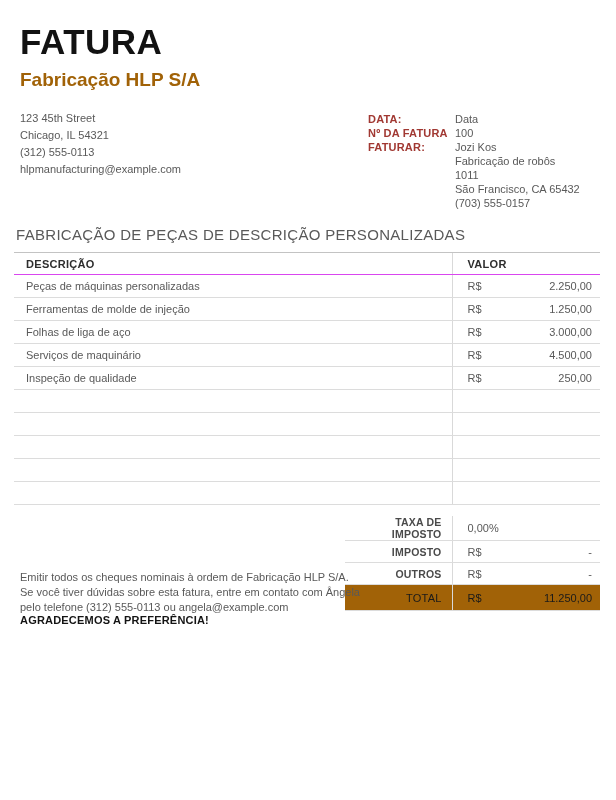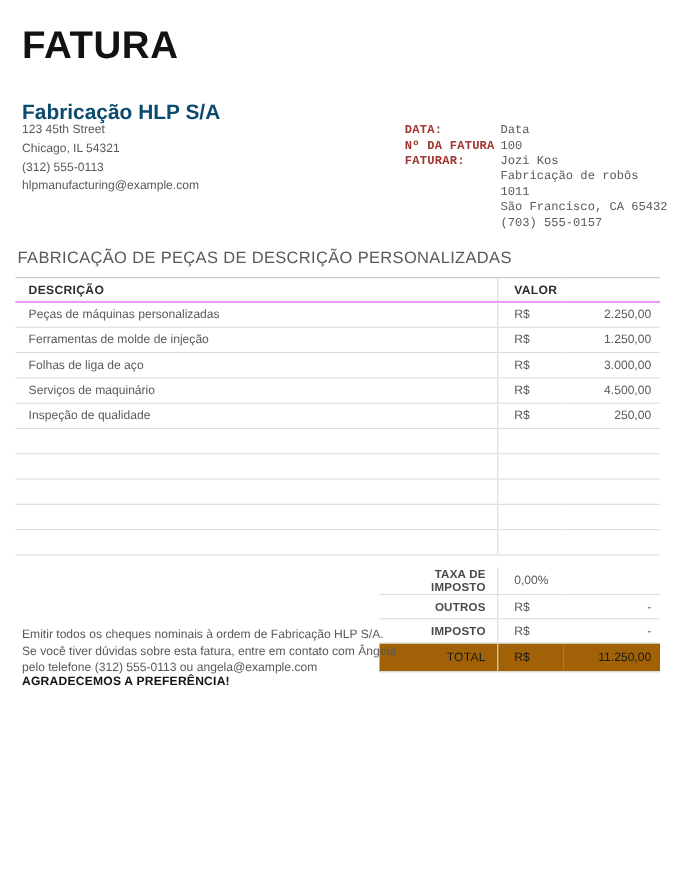--- a/index.html
+++ b/index.html
@@ -6,31 +6,31 @@
   html, body { background:#ffffff; }
   .page {
     position:relative; width:608px; height:800px; background:#ffffff;
     font-family:"Liberation Sans", sans-serif; overflow:hidden;
   }
   .title {
     position:absolute; left:20px; top:22px;
     font-size:35px; font-weight:bold; letter-spacing:0.5px; color:#121212;
   }
   .company-name {
-    position:absolute; left:20px; top:92px;
-    font-size:19px; font-weight:bold; color:#0c4a6e;
+    position:absolute; left:20px; top:69px;
+    font-size:19px; font-weight:bold; color:#a16207;
   }
   .company-address {
     position:absolute; left:20px; top:110px;
     font-size:11px; line-height:17px; color:#595959;
   }
   .meta {
     position:absolute; left:368px; top:112px;
     font-size:11px; line-height:14px;
-    display:grid; grid-template-columns:87px 1fr;font-family:Liberation Mono, monospace;
+    display:grid; grid-template-columns:87px 1fr;
   }
   .meta .m-label { font-weight:bold; color:#A13832; letter-spacing:0.2px; }
   .meta .m-value { color:#595959; }
   .section-title {
     position:absolute; left:16px; top:226px;
     font-size:15px; color:#595959; letter-spacing:0.3px;
   }
   table.items {
     position:absolute; left:14px; top:252px; width:586px;
     border-collapse:collapse; table-layout:fixed; font-size:11px;
@@ -182,26 +182,26 @@
         <col class="c-cur">
         <col class="c-amt">
     </colgroup>
     <tbody>
         <tr>
           <td class="tlabel">TAXA DE IMPOSTO</td>
           <td class="cur">0,00%</td>
           <td class="amt"></td>
         </tr>
         <tr>
+          <td class="tlabel">IMPOSTO</td>
+          <td class="cur">R$</td>
+          <td class="amt">-</td>
+        </tr>
+        <tr>
           <td class="tlabel">OUTROS</td>
-          <td class="cur">R$</td>
-          <td class="amt">-</td>
-        </tr>
-        <tr>
-          <td class="tlabel">IMPOSTO</td>
           <td class="cur">R$</td>
           <td class="amt">-</td>
         </tr>
         <tr class="total">
           <td class="tlabel">TOTAL</td>
           <td class="cur">R$</td>
           <td class="amt">11.250,00</td>
         </tr>
       </tbody>
   </table>

